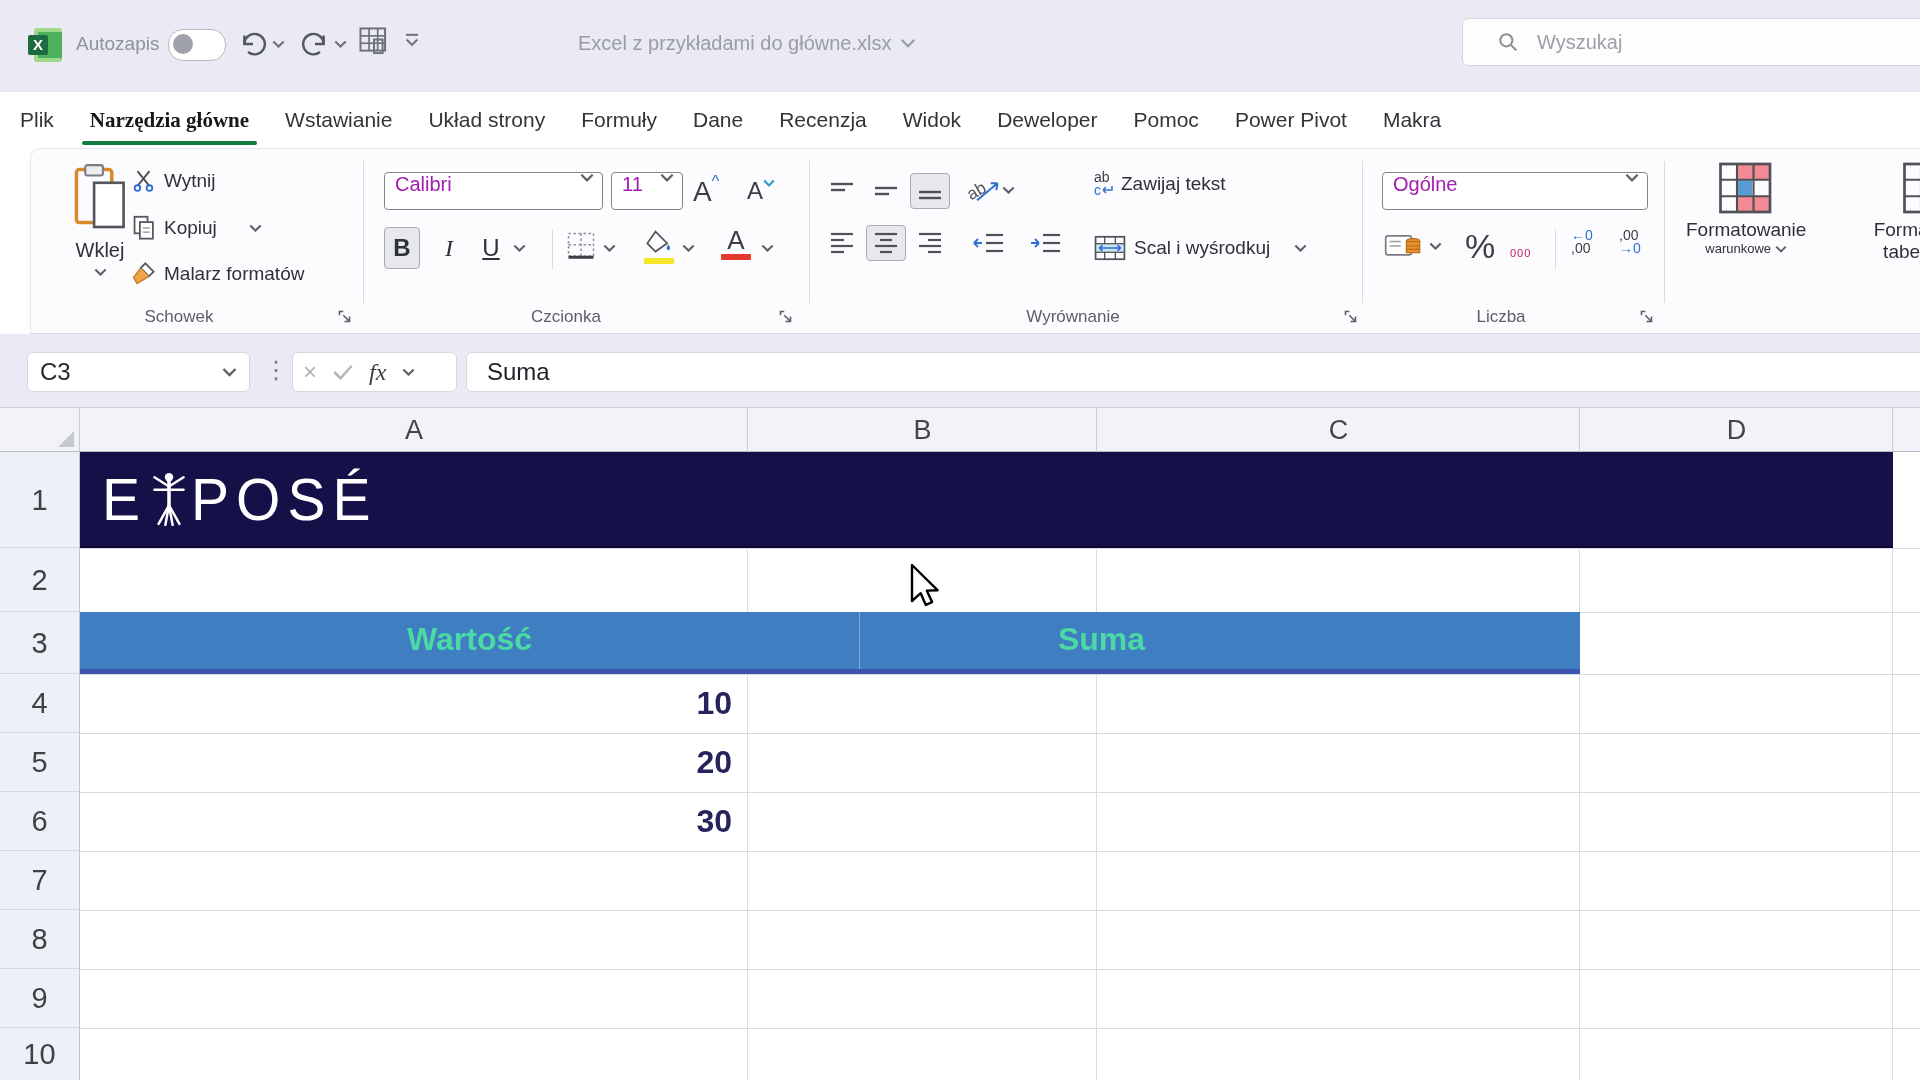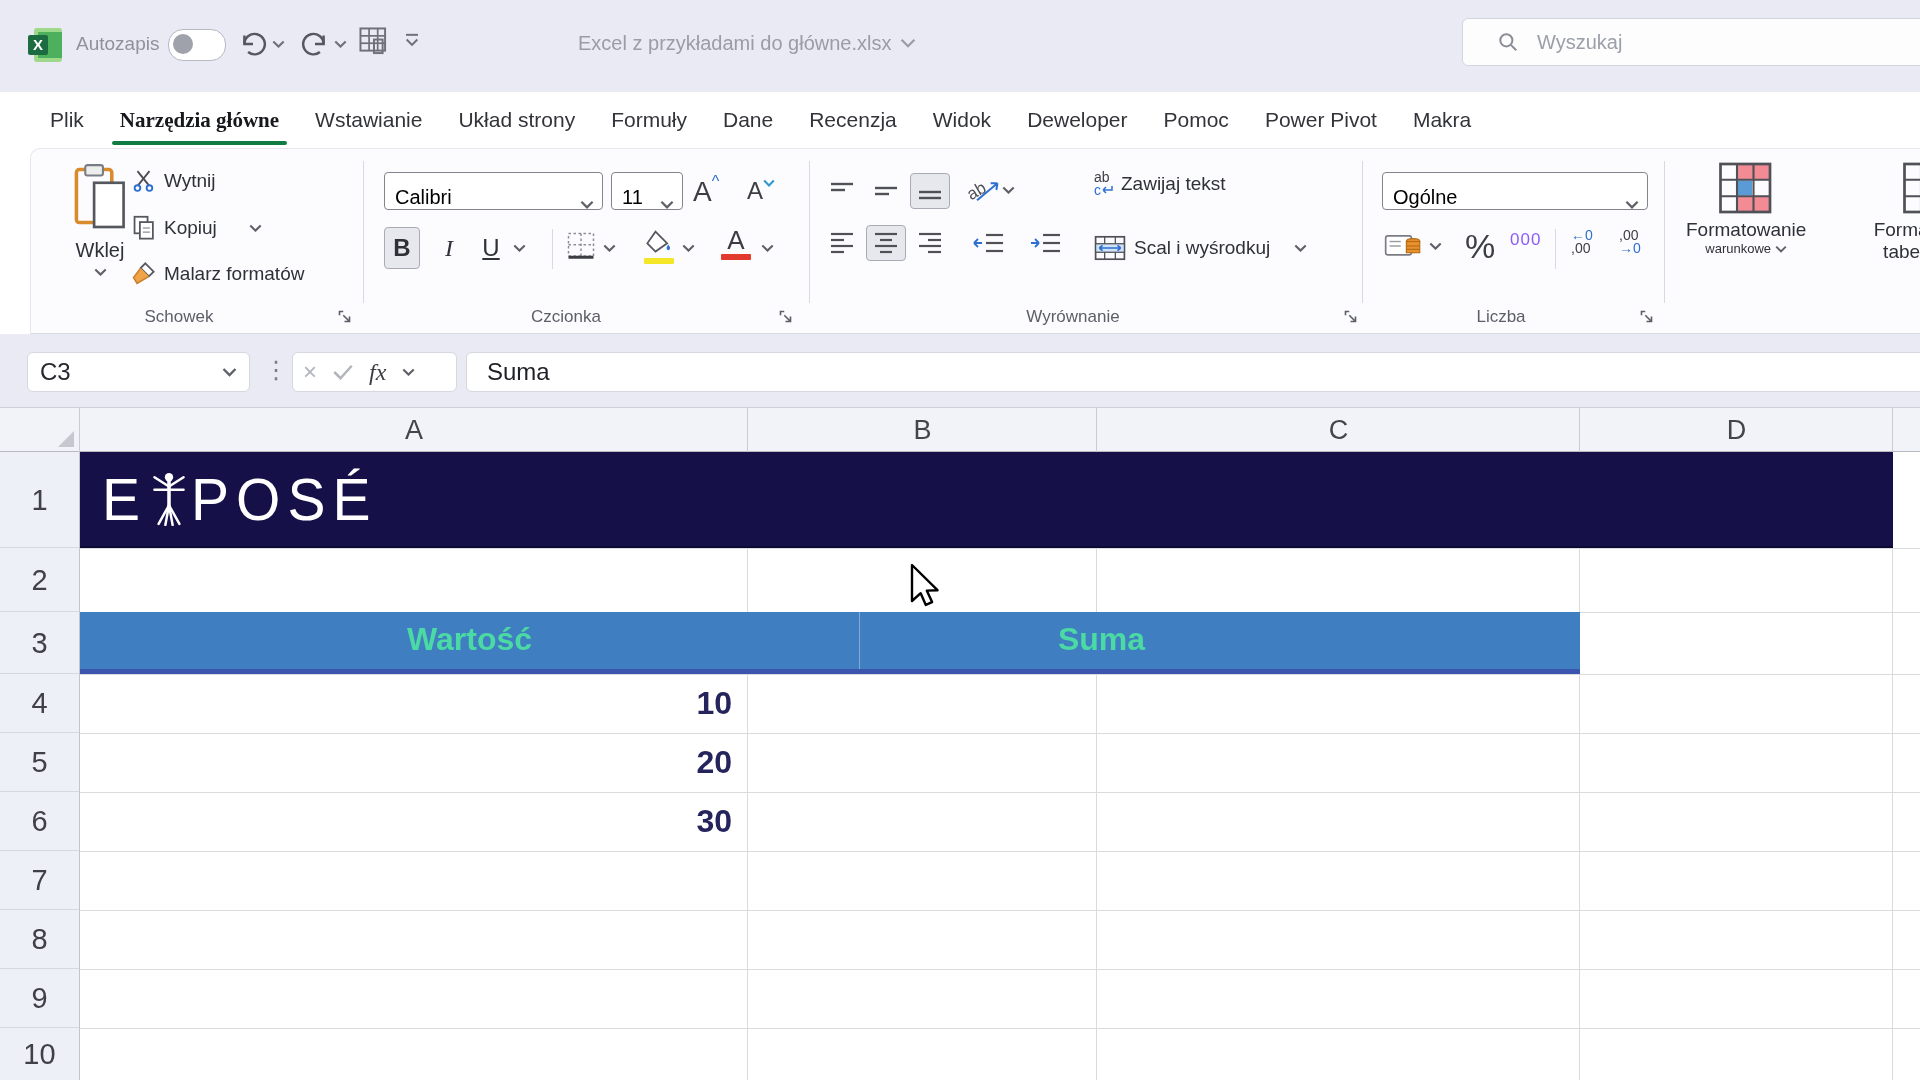--- a/index.html
+++ b/index.html
@@ -14,36 +14,36 @@
           border-radius:15px;background:#fff;}
   .toggle .knob{position:absolute;left:4px;top:4px;width:20px;height:20px;border-radius:50%;background:#9fa1ab;}
   .filename{font-size:20px;color:#9a9ca6;}
   .searchbox{position:absolute;left:1462px;top:18px;width:470px;height:48px;background:#fdfdfe;
              border:1px solid #d3d5de;border-radius:6px;display:flex;align-items:center;padding:0 0 0 34px;box-sizing:border-box;}
   .searchbox input{border:none;outline:none;background:transparent;font-size:20px;color:#9ba0a8;
                    font-family:"Liberation Sans",sans-serif;width:300px;margin-left:16px;}
   .searchbox input::placeholder{color:#9ba0a8;}
 
   
-  .tabrow{position:absolute;left:32px;top:92px;height:56px;display:flex;align-items:center;}
+  .tabrow{position:absolute;left:2px;top:92px;height:56px;display:flex;align-items:center;}
   .tab{position:relative;padding:0 18px;font-size:21px;color:#33343a;height:56px;line-height:56px;white-space:nowrap;}
   .tab.active{font-weight:bold;color:#17181c;font-family:Liberation Serif, serif;}
   .tab.active::after{content:"";position:absolute;left:10px;right:10px;bottom:3px;height:4px;
                      border-radius:2px;background:#107c41;}
 
   
   .ribbon{position:absolute;left:30px;top:148px;width:1890px;height:186px;background:#fcfcfe;
           border-radius:10px 0 0 0;border-top:1px solid #e6e7ee;border-left:1px solid #e6e7ee;
           border-bottom:1px solid #d8dae2;box-sizing:border-box;}
   .vsep{position:absolute;top:12px;height:142px;width:1px;background:#d8dae1;}
   .grplabel{position:absolute;top:158px;font-size:17px;color:#5d5f68;text-align:center;white-space:nowrap;}
   .rbtext{font-size:19px;color:#2f3138;white-space:nowrap;}
   .smallbtn{position:absolute;display:flex;align-items:center;gap:8px;}
   .combo{position:absolute;background:#fff;border:1px solid #83858d;border-radius:4px;display:flex;
-         align-items:flex-end;justify-content:space-between;padding:0 8px 0 10px;font-size:20px;color:#000000;box-sizing:border-box;}
+         align-items:flex-start;justify-content:space-between;padding:0 8px 0 10px;font-size:20px;color:#a21caf;box-sizing:border-box;}
   .tglbox{display:flex;align-items:center;justify-content:center;border:1px solid transparent;border-radius:4px;box-sizing:border-box;}
   .tglbox.on{background:#e7e8ee;border-color:#a9abb4;}
   .ico-stack{display:flex;flex-direction:column;align-items:flex-start;line-height:13px;font-size:14px;color:#3c3e44;}
   .blue{color:#2e6fd0;}
   .colorbar{height:6px;border-radius:1px;margin-top:1px;}
 
   
   .fbar{position:absolute;left:0;top:334px;width:1920px;height:74px;background:#e9eaf3;border-bottom:1px solid #cdd0d8;box-sizing:border-box;}
   .fwhite{position:absolute;top:18px;height:40px;background:#fff;border:1px solid #d6d8e0;border-radius:6px;box-sizing:border-box;
           display:flex;align-items:center;}
@@ -371,21 +371,21 @@
         <ellipse cx="26" cy="9" rx="6" ry="2.6" fill="#e8912d" stroke="#b56a15" stroke-width="1"></ellipse>
         <rect x="20" y="9" width="12" height="10" fill="#e8912d" stroke="#b56a15" stroke-width="1"></rect>
         <line x1="20" y1="13" x2="32" y2="13" stroke="#b56a15" stroke-width="1"></line>
         <line x1="20" y1="16" x2="32" y2="16" stroke="#b56a15" stroke-width="1"></line>
       </svg></div>
     <svg class="abs" style="left:1398px;top:93px" width="13" height="8" viewBox="0 0 10 6">
       <path d="M1 1l4 4 4-4" fill="none" stroke="#5f6168" stroke-width="1.6"></path>
       </svg>
     <div class="abs" style="left:1434px;top:78px;font-size:34px;color:#3c3e44">
       <span>%</span></div>
-    <div class="abs" style="left:1479px;top:81px;font-size:17px;color:#8b5cf6;letter-spacing:1px">
+    <div class="abs" style="left:1479px;top:98px;font-size:11px;color:#be185d;letter-spacing:1px">
       <span>000</span></div>
     <div class="vsep" style="left:1524px;top:80px;height:40px"></div>
     <div class="abs ico-stack" style="left:1540px;top:80px">
       <span><span class="blue">←0</span></span>
       <span>,00</span>
     </div>
     <div class="abs ico-stack" style="left:1588px;top:80px">
       <span>,00</span>
       <span><span class="blue">→0</span></span>
     </div>

